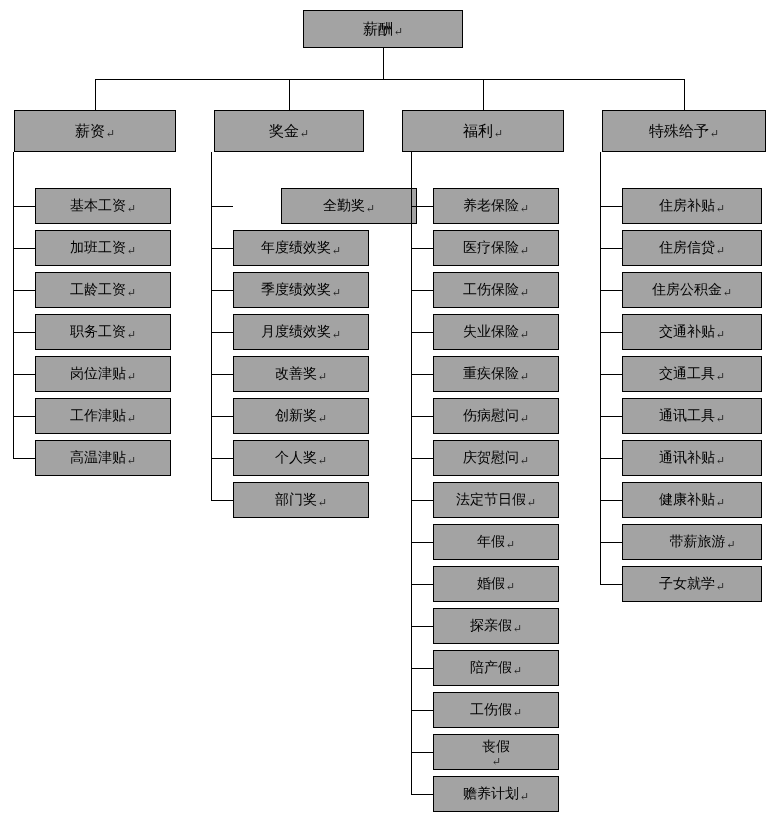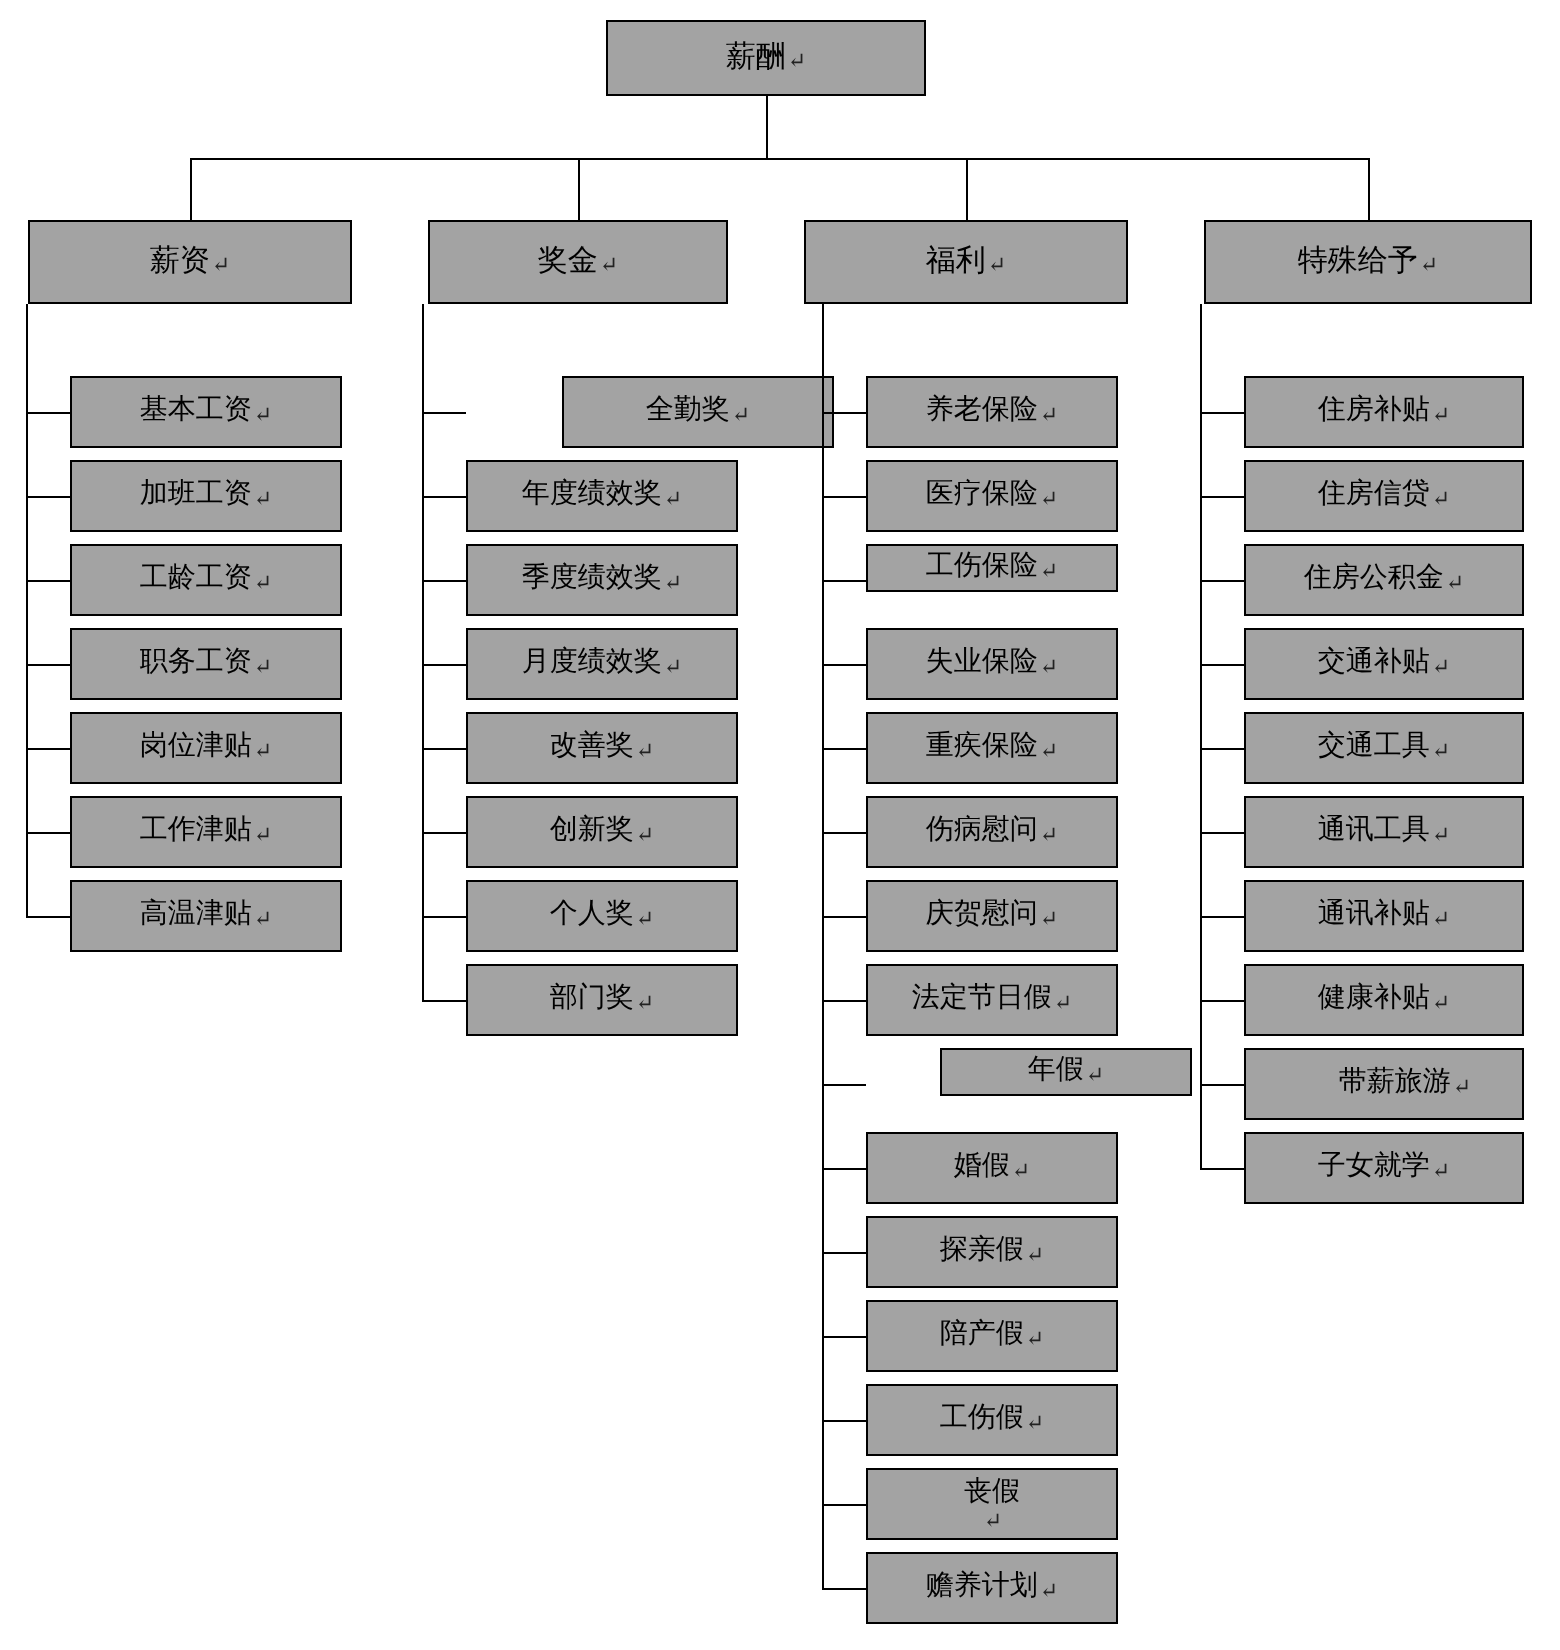--- a/index.html
+++ b/index.html
@@ -161,21 +161,21 @@
     <div class="node leaf" style="left: 433px; top: 188px; width: 126px; height: 36px;">
       <span>养老保险</span>
       <span class="mark">↵</span>
     </div>
     <div class="line h" style="left: 411px; top: 248px; width: 22px;"></div>
     <div class="node leaf" style="left: 433px; top: 230px; width: 126px; height: 36px;">
       <span>医疗保险</span>
       <span class="mark">↵</span>
     </div>
     <div class="line h" style="left: 411px; top: 290px; width: 22px;"></div>
-    <div class="node leaf" style="left: 433px; top: 272px; width: 126px; height: 24px;">
+    <div class="node leaf" style="left: 433px; top: 272px; width: 126px; height: 36px;">
       <span>工伤保险</span>
       <span class="mark">↵</span>
     </div>
     <div class="line h" style="left: 411px; top: 332px; width: 22px;"></div>
     <div class="node leaf" style="left: 433px; top: 314px; width: 126px; height: 36px;">
       <span>失业保险</span>
       <span class="mark">↵</span>
     </div>
     <div class="line h" style="left: 411px; top: 374px; width: 22px;"></div>
     <div class="node leaf" style="left: 433px; top: 356px; width: 126px; height: 36px;">
@@ -191,21 +191,21 @@
     <div class="node leaf" style="left: 433px; top: 440px; width: 126px; height: 36px;">
       <span>庆贺慰问</span>
       <span class="mark">↵</span>
     </div>
     <div class="line h" style="left: 411px; top: 500px; width: 22px;"></div>
     <div class="node leaf" style="left: 433px; top: 482px; width: 126px; height: 36px;">
       <span>法定节日假</span>
       <span class="mark">↵</span>
     </div>
     <div class="line h" style="left: 411px; top: 542px; width: 22px;"></div>
-    <div class="node leaf" style="left: 433px; top: 524px; width: 126px; height: 24px; margin-left: 37px;">
+    <div class="node leaf" style="left: 433px; top: 524px; width: 126px; height: 36px;">
       <span>年假</span>
       <span class="mark">↵</span>
     </div>
     <div class="line h" style="left: 411px; top: 584px; width: 22px;"></div>
     <div class="node leaf" style="left: 433px; top: 566px; width: 126px; height: 36px;">
       <span>婚假</span>
       <span class="mark">↵</span>
     </div>
     <div class="line h" style="left: 411px; top: 626px; width: 22px;"></div>
     <div class="node leaf" style="left: 433px; top: 608px; width: 126px; height: 36px;">

